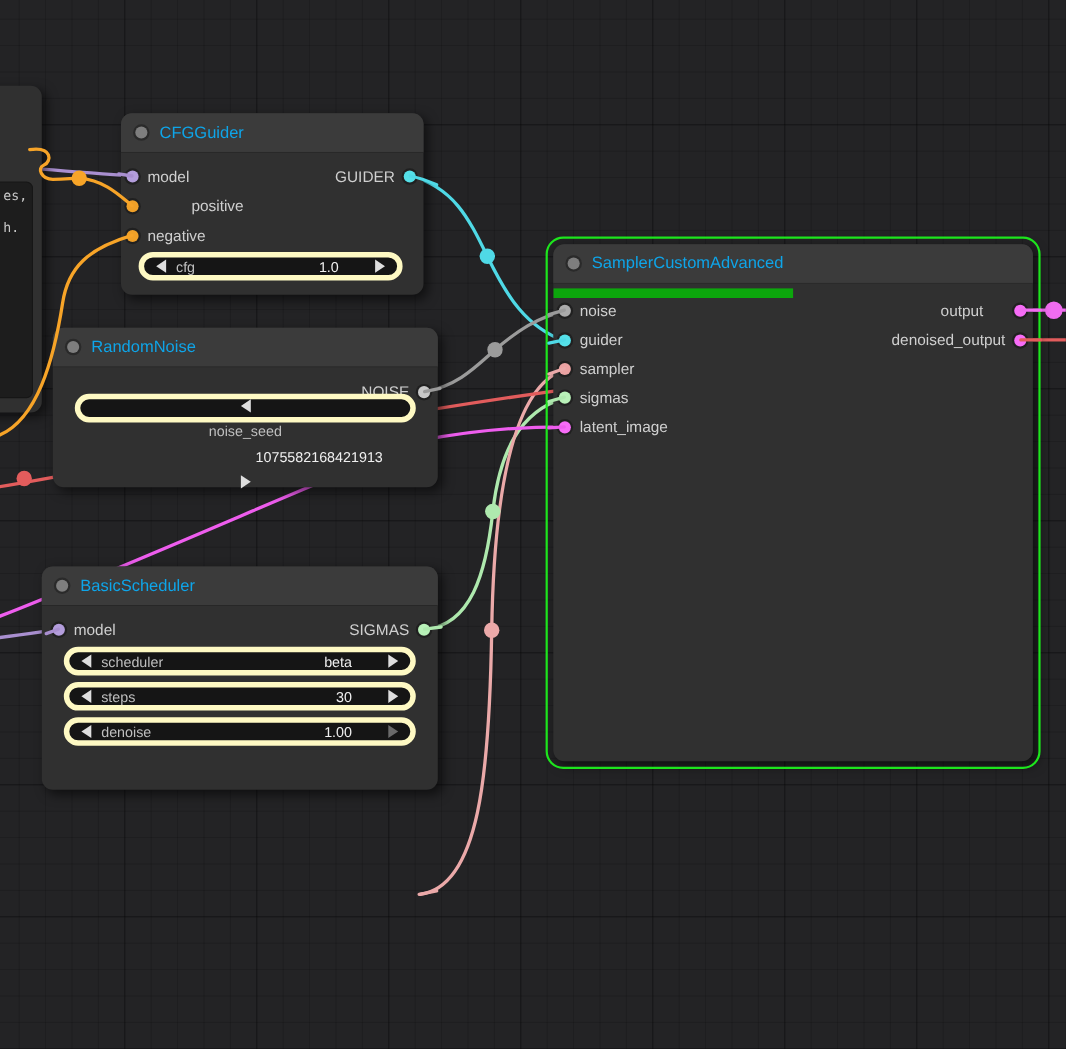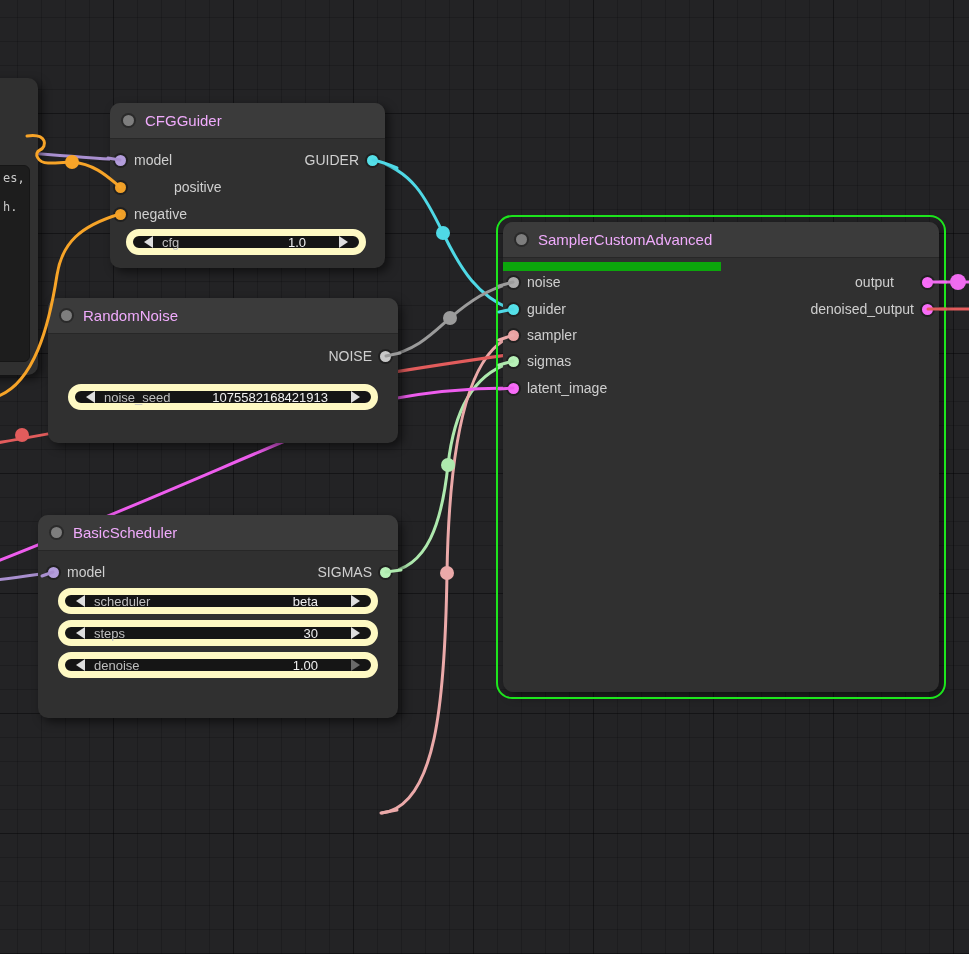--- a/index.html
+++ b/index.html
@@ -20,27 +20,27 @@
   .node{
     position:absolute;z-index:2;background:#303030;border-radius:10px;
     box-shadow:4px 4px 10px rgba(0,0,0,.55);
   }
   .hdr{
     position:absolute;left:0;top:0;right:0;height:36px;background:#3b3b3b;
     border-radius:10px 10px 0 0;display:flex;align-items:center;gap:11px;padding-left:13px;
     box-sizing:border-box;border-bottom:1px solid #272727;
   }
   .cdot{width:11px;height:11px;border-radius:50%;background:#7e7e7e;box-shadow:0 0 0 2px rgba(25,25,25,.5);flex:0 0 auto;}
-  .title{color:#f0abfc;font-size:15px;white-space:nowrap;}
+  .title{color:#0ea5e9;font-size:15px;white-space:nowrap;}
   .prow{position:absolute;height:18px;display:flex;align-items:center;gap:8px;}
   .pdot{width:11px;height:11px;border-radius:50%;box-shadow:0 0 0 2px rgba(22,22,22,.6);flex:0 0 auto;}
   .plabel{color:#cfcfcf;font-size:14px;white-space:nowrap;}
   .orow{position:absolute;height:18px;display:flex;align-items:center;gap:8px;justify-content:flex-end;}
   .pill{
-    position:absolute;height:26px;background:#151515;border:7px solid #fef9c3;border-radius:14px;
+    position:absolute;height:26px;background:#151515;border:5px solid #fef9c3;border-radius:14px;
     display:flex;align-items:center;box-sizing:border-box;padding:0 11px;gap:9px;
   }
   .wlabel{color:#bfbfbf;font-size:13px;white-space:nowrap;}
   .wvalue{color:#efefef;font-size:13px;margin-left:auto;white-space:nowrap;}
   .tri{width:0;height:0;flex:0 0 auto;}
   .triL{border-style:solid;border-width:6px 9px 6px 0;border-color:transparent #dedede transparent transparent;}
   .triR{border-style:solid;border-width:6px 0 6px 9px;border-color:transparent transparent transparent #dedede;}
   .dim.triR{border-left-color:#6a6a6a;}
   .sel{position:absolute;inset:-7px;border:2px solid #1de51d;border-radius:16px;pointer-events:none;}
   .pbar-track{position:absolute;left:0;top:40px;height:9px;width:100%;overflow:hidden;}
@@ -121,21 +121,21 @@
 
   <div class="node" style="left:48px;top:298px;width:350px;height:145px;">
     <div class="hdr">
       <span class="cdot"></span>
       <span class="title">RandomNoise</span>
     </div>
     <div class="orow" style="left:0;right:7px;top:49px;">
       <span class="plabel">NOISE</span>
       <span class="pdot" style="background:#C8C8C8;"></span>
     </div>
-    <div class="pill" style="left:20px;top:86px;width:310px;">
+    <div class="pill" style="left:20px;top:60px;width:310px;flex-direction:column;">
       <span class="tri triL"></span>
       <span class="wlabel">noise_seed</span>
       <span class="wvalue" style="margin-right:14px;">1075582168421913</span>
       <span class="tri triR"></span>
     </div>
   </div>
 
   <div class="node" style="left:38px;top:515px;width:360px;height:203px;">
     <div class="hdr">
       <span class="cdot"></span>

